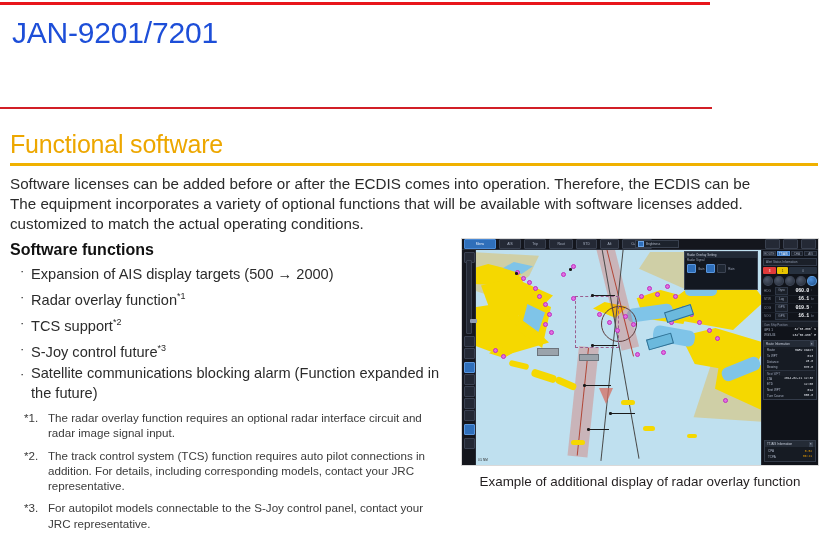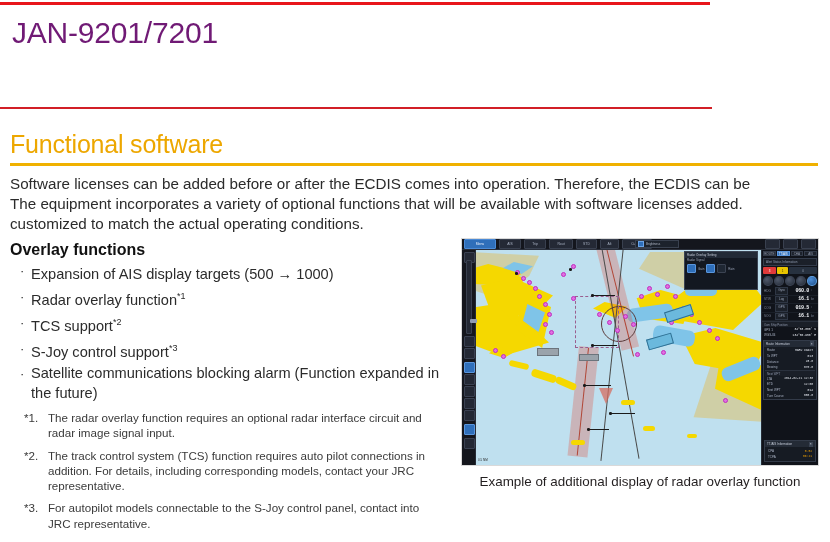--- a/index.html
+++ b/index.html
@@ -19,21 +19,21 @@
     background:#e8161b;
   }
   .rule-under-title{
     position:absolute;left:0;top:107px;width:712px;height:2px;
     background:#d21f26;
   }
 
   
   .doc-title{
     position:absolute;left:12px;top:16px;width:760px;
-    color:#701a75;
+    color:#1d4ed8;
     line-height:1.12;
     letter-spacing:-0.2px;
   }
   .doc-title .line1{font-size:30px;display:block;font-weight:400;}
   .doc-title .line2{font-size:30px;display:block;font-weight:400;margin-top:3px;}
 
   
   .section-heading{
     position:absolute;left:10px;top:130px;
     font-size:25px;color:#eda700;font-weight:400;letter-spacing:-0.2px;
@@ -253,56 +253,56 @@
 
   <div class="section-heading">Functional software</div>
   <div class="rule-heading"></div>
 
   <div class="intro">
     <p>Software licenses can be added before or after the ECDIS comes into operation. Therefore, the ECDIS can be</p>
     <p>The equipment incorporates a variety of optional functions that will be available with software licenses added.</p>
     <p>customized to match the actual operating conditions.</p>
   </div>
 
-  <div class="opt-title">Overlay functions</div>
+  <div class="opt-title">Software functions</div>
   <div class="opt-list">
     <div class="li">
       <span class="bullet">·</span>
-      <span>Expansion of AIS display targets (500 → 1000)</span><sup class="fn"></sup>
+      <span>Expansion of AIS display targets (500 → 2000)</span><sup class="fn"></sup>
     </div>
     <div class="li">
       <span class="bullet">·</span>
       <span>Radar overlay function</span><sup class="fn">*1</sup>
     </div>
     <div class="li">
       <span class="bullet">·</span>
       <span>TCS support</span><sup class="fn">*2</sup>
     </div>
     <div class="li">
       <span class="bullet">·</span>
-      <span>S-Joy control support</span><sup class="fn">*3</sup>
+      <span>S-Joy control future</span><sup class="fn">*3</sup>
     </div>
     <div class="li">
       <span class="bullet">·</span>
       <span>Satellite communications blocking alarm (Function expanded in the future)</span>
     </div>
   </div>
 
   <div class="footnotes">
     <div class="fnrow">
       <span class="fnmark">*1.</span>
       <span>The radar overlay function requires an optional radar interface circuit and radar image signal input.</span>
     </div>
     <div class="fnrow">
       <span class="fnmark">*2.</span>
       <span>The track control system (TCS) function requires auto pilot connections in addition. For details, including corresponding models, contact your JRC representative.</span>
     </div>
     <div class="fnrow">
       <span class="fnmark">*3.</span>
-      <span>For autopilot models connectable to the S-Joy control panel, contact into JRC representative.</span>
+      <span>For autopilot models connectable to the S-Joy control panel, contact your JRC representative.</span>
     </div>
   </div>
 
   <div class="figure">
     <div class="ecdis">
 
       <div class="ec-topbar">
         <div class="ec-chip hl" style="flex:0 0 26px;">Menu</div>
         <div class="ec-chip" style="flex:0 0 16px;">AIS</div>
         <div class="ec-chip" style="flex:0 0 16px;">Trip</div>

